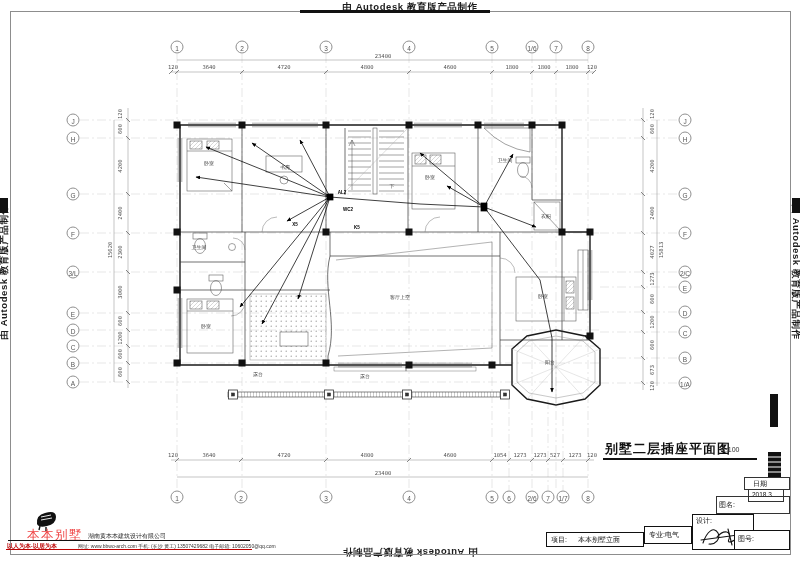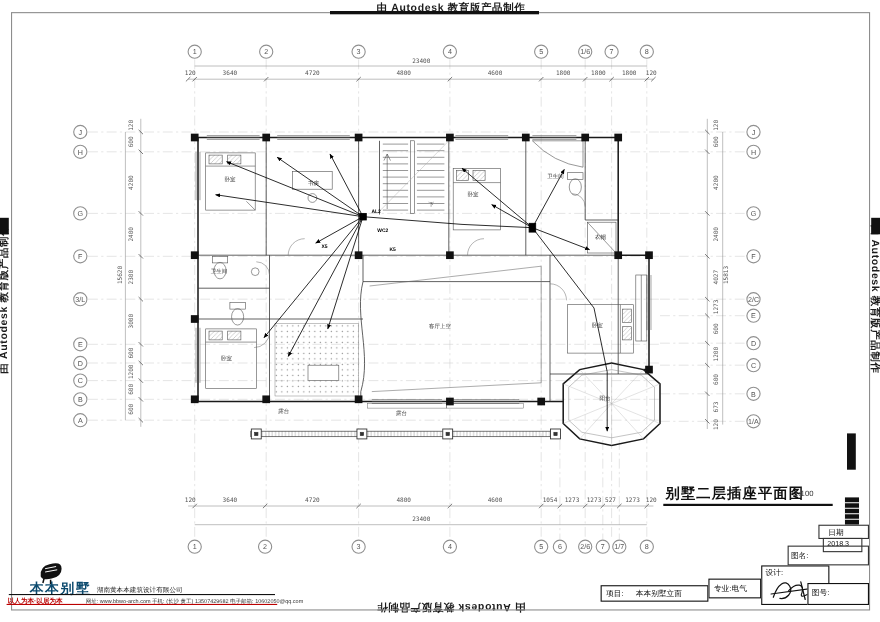--- a/index.html
+++ b/index.html
@@ -35,21 +35,21 @@
   .wlab{position:absolute;font-size:4.5px;font-weight:600;color:#000;transform:translate(-50%,-50%);white-space:nowrap;}
   
   .dwg-title{position:absolute;left:605px;top:440px;font-size:13px;font-weight:700;color:#111;letter-spacing:1px;white-space:nowrap;}
   .dwg-scale{position:absolute;left:722px;top:446px;font-size:7px;color:#333;}
   .title-rule{position:absolute;left:603px;top:458px;width:154px;height:2px;background:#111;}
   
   .tb{position:absolute;font-size:7px;color:#111;white-space:nowrap;}
   .box{position:absolute;border:1.2px solid #111;box-sizing:border-box;background:#fff;}
   .box-thin{position:absolute;border:0.8px solid #333;box-sizing:border-box;}
   
-  .logo-name{position:absolute;left:27px;top:527px;font-size:12.5px;font-weight:700;color:#0c4a6e;letter-spacing:1.5px;}
+  .logo-name{position:absolute;left:27px;top:527px;font-size:12.5px;font-weight:400;color:#ef4444;letter-spacing:1.5px;}
   .logo-co{position:absolute;left:88px;top:532px;font-size:6px;color:#222;}
   .logo-rule{position:absolute;left:8px;top:540px;width:242px;height:1.4px;background:#111;}
   .slogan{position:absolute;left:7px;top:542px;font-size:6px;font-weight:700;}
   .contact{position:absolute;left:78px;top:543px;font-size:5px;color:#333;white-space:nowrap;}
   .red-rule{position:absolute;left:6px;top:549px;width:246px;height:1px;}
 </style>
 </head>
 <body>
 
 <div class="wm" id="wm-top">由 Autodesk 教育版产品制作</div>

